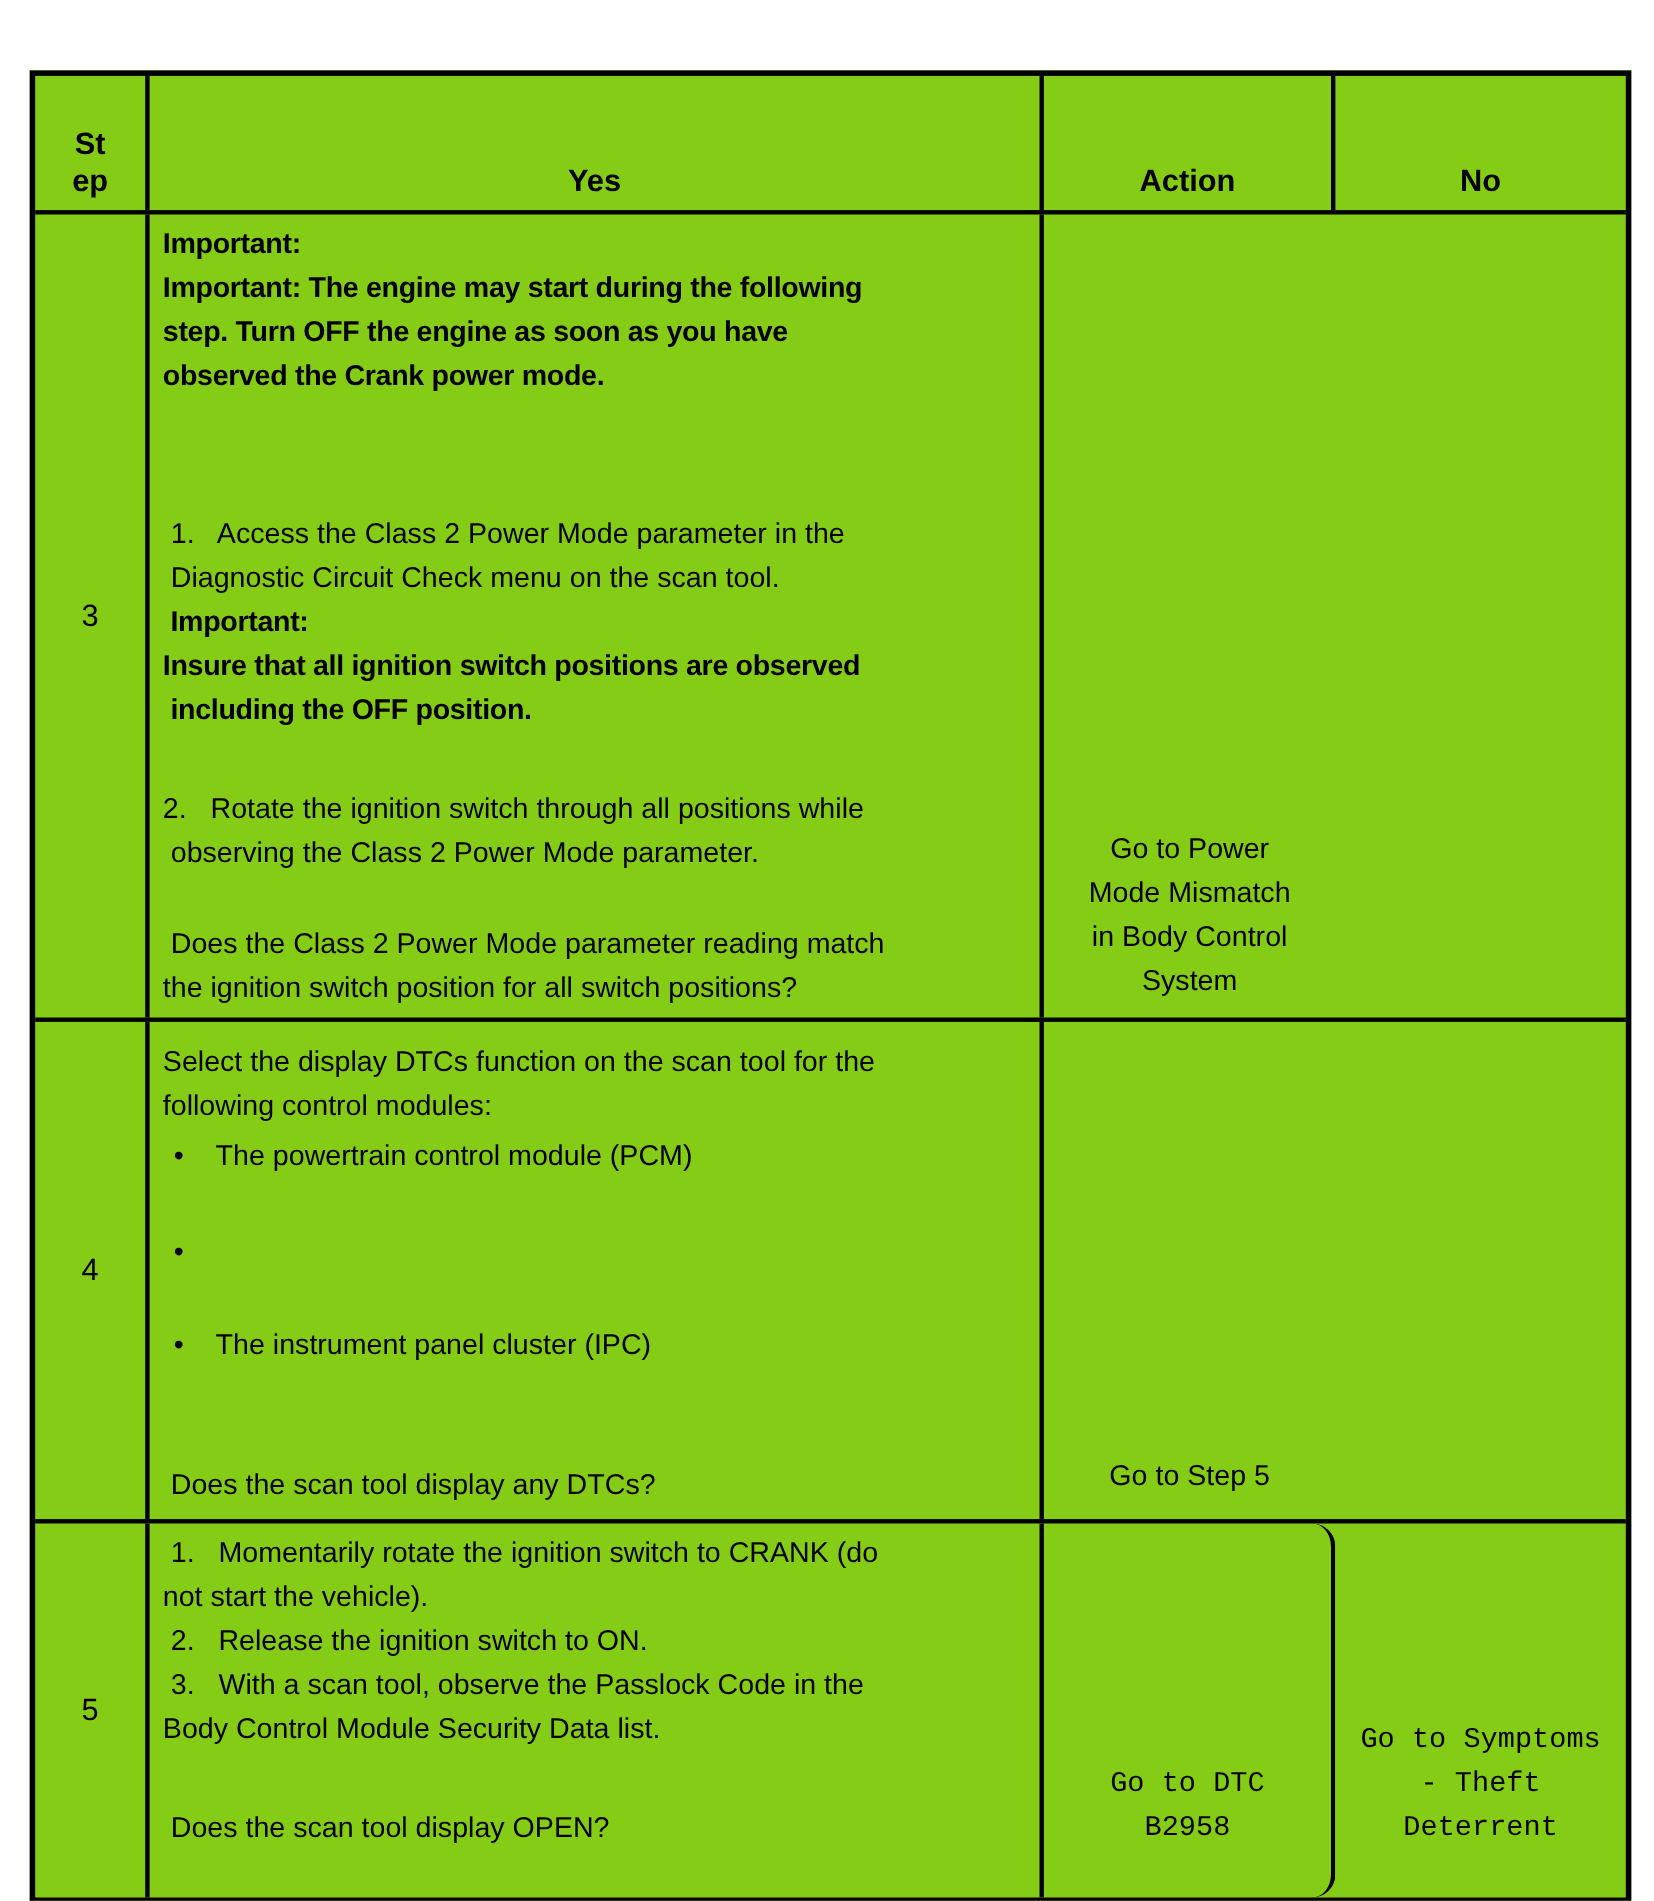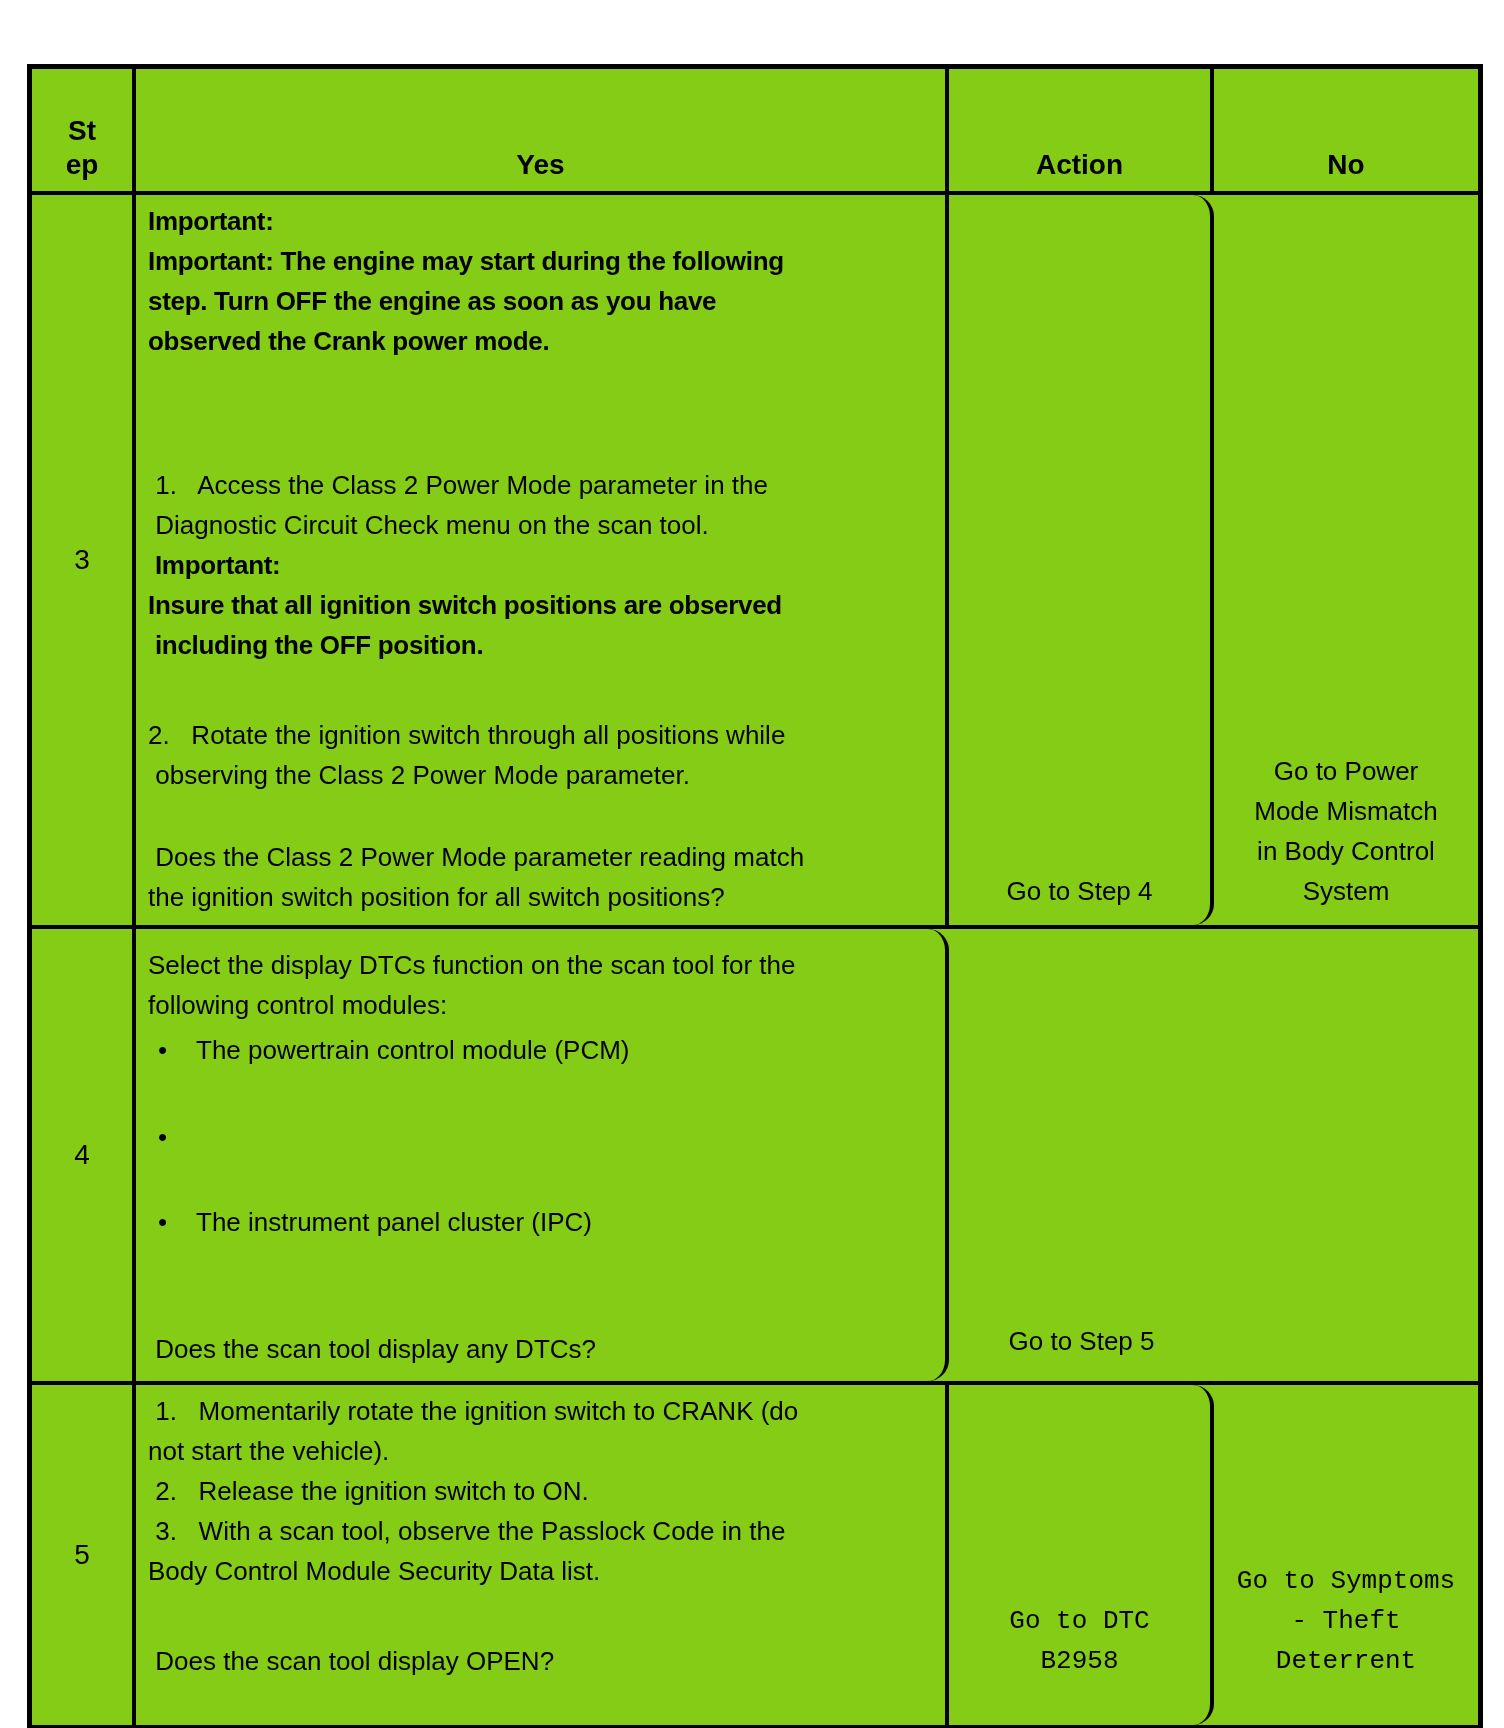--- a/index.html
+++ b/index.html
@@ -62,21 +62,21 @@
     line-height: 40px;
     padding: 6px 12px 0 12px;
   }
   .para { white-space: pre-wrap; }
   .bold { font-weight: bold; letter-spacing: -0.3px; }
 
   .r3-p2 { margin-top: 104px; }
   .r3-p4 { margin-top: 50px; }
   .r3-p5 { margin-top: 42px; }
 
-  .r4 .action-cell { padding-top: 16px; border-radius: 21px; }
+  .r4 .action-cell { padding-top: 16px; }
   .bullet-item {
     display: flex;
     align-items: flex-start;
     padding-left: 10px;
   }
   .bullet-item .glyph { width: 38px; flex: 0 0 38px; font-size: 26px; }
   .bullet-1 { margin-top: 5px; }
   .bullet-2 { margin-top: 47px; }
   .bullet-3 { margin-top: 45px; }
   .r4-question { margin-top: 87px; }
@@ -125,23 +125,20 @@
  Diagnostic Circuit Check menu on the scan tool.</div>
         <div class="para bold"> Important:
 Insure that all ignition switch positions are observed
  including the OFF position.</div>
         <div class="para r3-p4">2.   Rotate the ignition switch through all positions while
  observing the Class 2 Power Mode parameter.</div>
         <div class="para r3-p5"> Does the Class 2 Power Mode parameter reading match
 the ignition switch position for all switch positions?</div>
       </div>
       <div class="cell outcome-cell">
-        <span>Go to Step 4</span>
-      </div>
-      <div class="cell outcome-cell">
         <span>Go to Power
 Mode Mismatch
 in Body Control
 System</span>
       </div>
     </div>
 
     <div class="trow r4">
       <div class="cell step-cell">4</div>
       <div class="cell action-cell">

